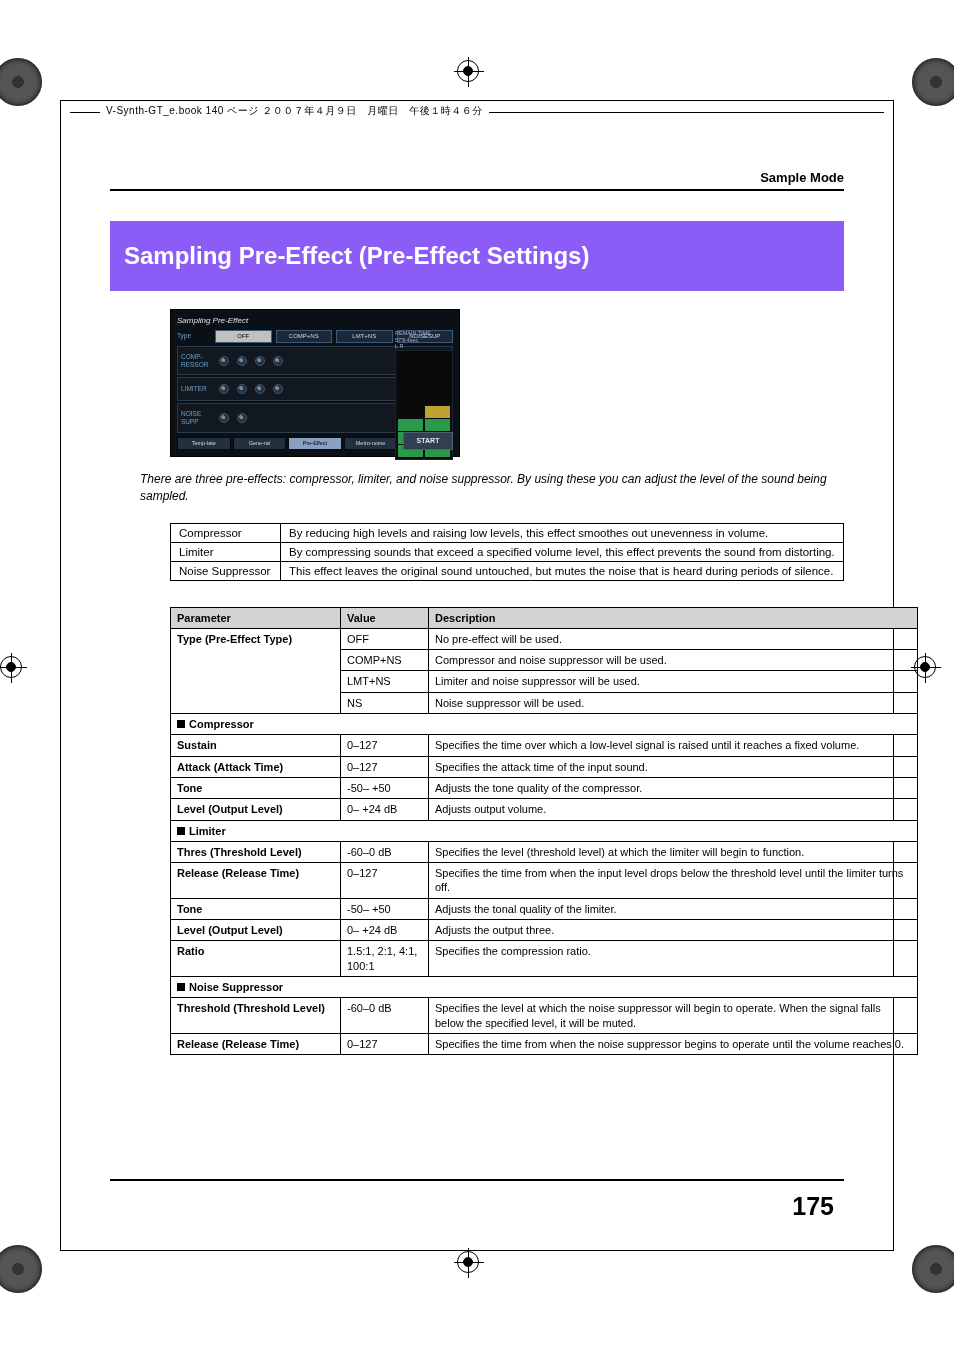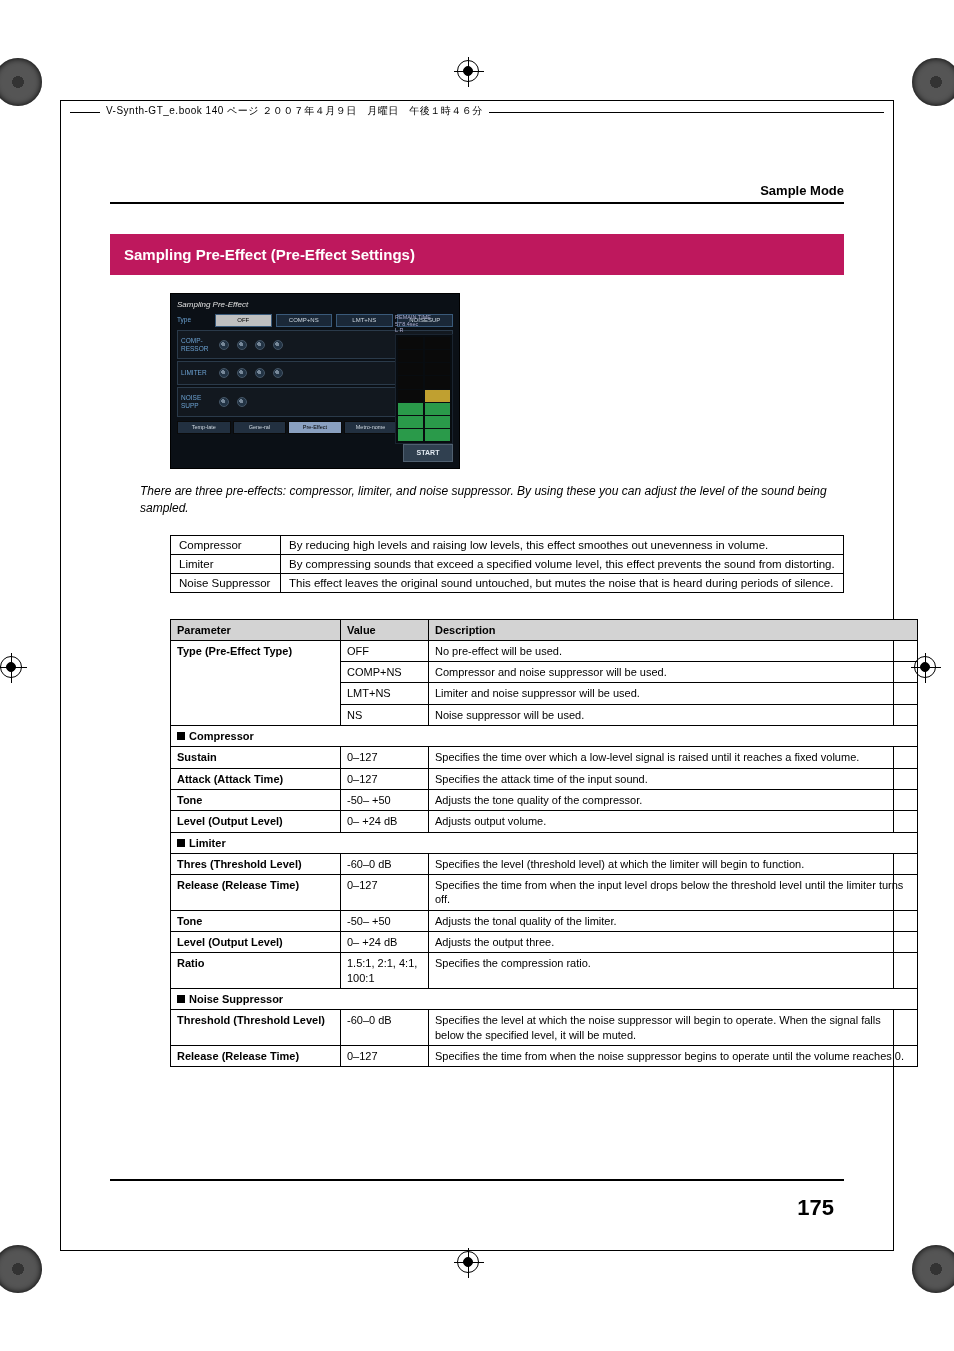--- a/index.html
+++ b/index.html
@@ -76,35 +76,34 @@
     position: absolute;
     top: 170px;
     left: 110px;
     right: 110px;
   }
   .header-right {
     text-align: right;
     font-weight: bold;
     font-size: 13px;
     margin-bottom: 4px;
-    margin-top: 13px;
   }
   .hr-thick { border: none; border-top: 2px solid #000; margin: 0 0 30px 0; }
 
   .section-title-bar {
-    background: #be185d;
+    background: #8b5cf6;
     color: #fff;
     font-weight: bold;
-    font-size: 15px;
-    padding: 12px 14px;
+    font-size: 24px;
+    padding: 21px 14px;
     margin-bottom: 18px;
   }
 
   .screenshot-thumb {
-    width: 290px; height: 176px;
+    width: 290px; height: 148px;
     background: #0b1016;
     margin: 0 0 14px 60px;
     border: 1px solid #000;
     padding: 6px;
     color: #cfd8e0;
     font-size: 7px;
     line-height: 1.2;
     position: relative;
   }
   .thumb-title {
@@ -199,21 +198,21 @@
   table.params tr.section-row td {
     font-weight: bold;
     background: #fff;
   }
   .sq { display: inline-block; width: 8px; height: 8px; background: #000; margin-right: 4px; vertical-align: 0px; }
 
   .page-num {
     position: absolute;
     bottom: 130px;
     right: 120px;
-    font-size: 22px;
+    font-size: 25px;
     font-weight: bold;
   }
   .bottom-rule {
     position: absolute;
     bottom: 170px; left: 110px; right: 110px;
     border-top: 2px solid #000;
   }
 </style>
 </head>
 <body>

